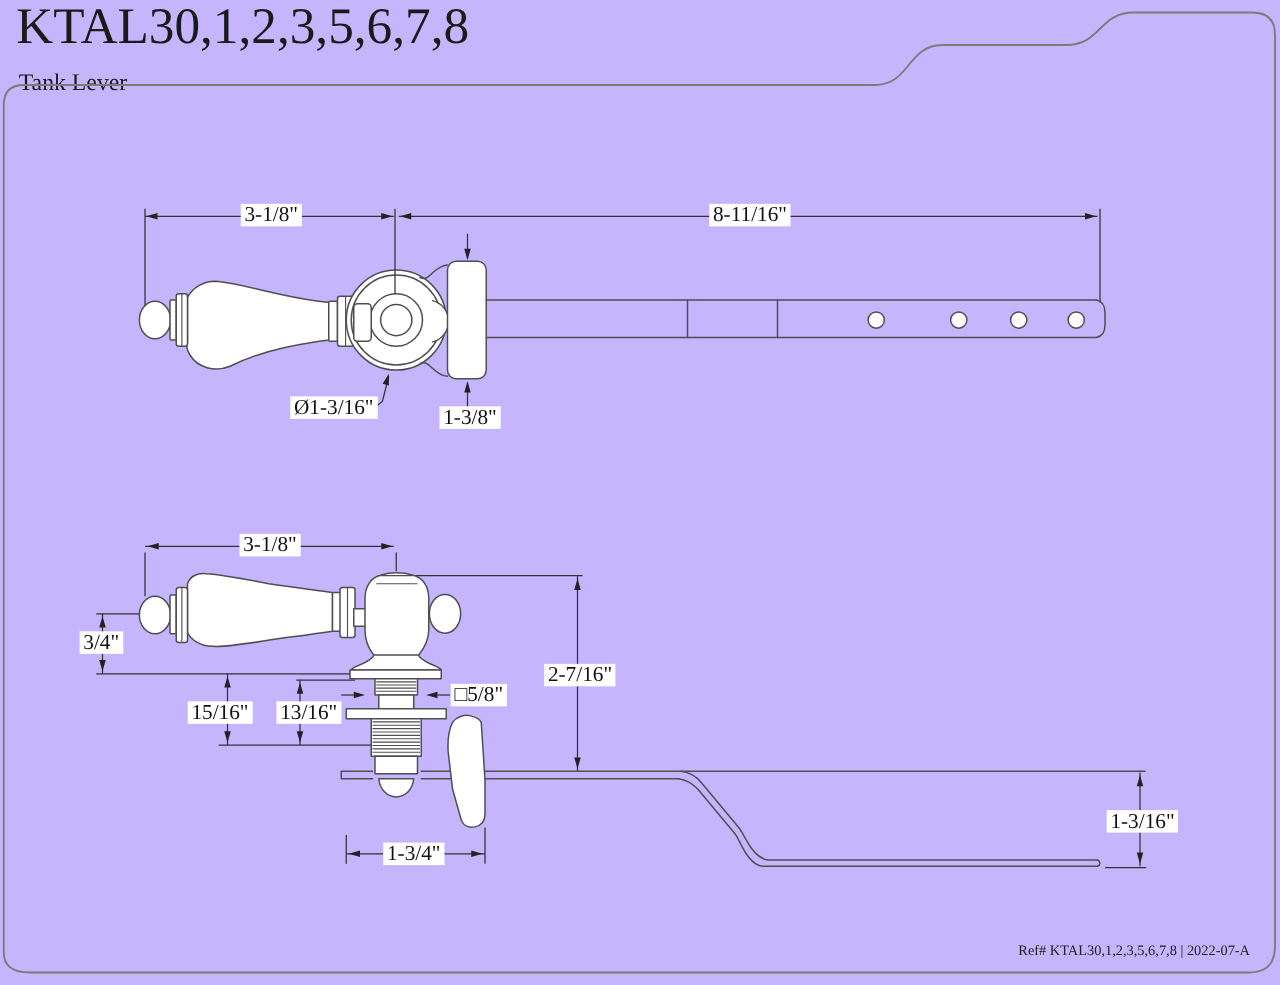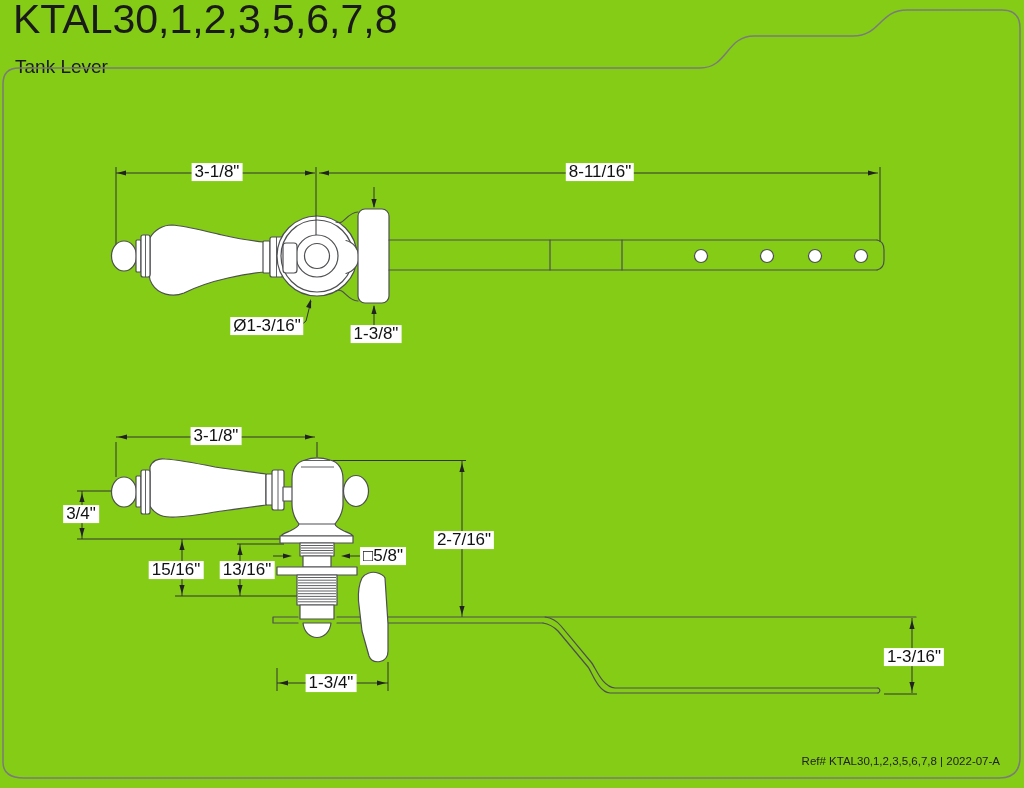--- a/index.html
+++ b/index.html
@@ -1,17 +1,17 @@
 <!DOCTYPE html>
 <html><head>
 <meta charset="utf-8">
 <style>
   html,body{margin:0;padding:0;background:#fff;}
-  .sheet{position:relative;width:1024px;height:788px;background:#84cc16;overflow:hidden;
-         font-family:Liberation Sans, sans-serif;}
+  .sheet{position:relative;width:1024px;height:788px;background:#c4b5fd;overflow:hidden;
+         font-family:Liberation Serif, serif;}
   .title{position:absolute;left:13px;top:-4px;font-size:41px;font-weight:400;
          color:#1a1a1a;letter-spacing:0;white-space:nowrap;}
   .subtitle{position:absolute;left:15px;top:56px;font-size:19px;color:#1a1a1a;white-space:nowrap;}
   .ref{position:absolute;right:24px;top:755px;font-size:11.5px;color:#222;white-space:nowrap;}
   svg{position:absolute;left:0;top:0;}
   .dim-label{position:absolute;transform:translate(-50%,-50%);font-size:17px;color:#111;
              background:#fff;padding:0 3px;white-space:nowrap;line-height:1.05;}
   .pt{fill:#fff;stroke:#4e4f52;stroke-width:1.2;stroke-linejoin:round;}
   .ln{fill:none;stroke:#4e4f52;stroke-width:1.2;stroke-linejoin:round;stroke-linecap:round;}
   .thr{fill:none;stroke:#4e4f52;stroke-width:0.9;}

